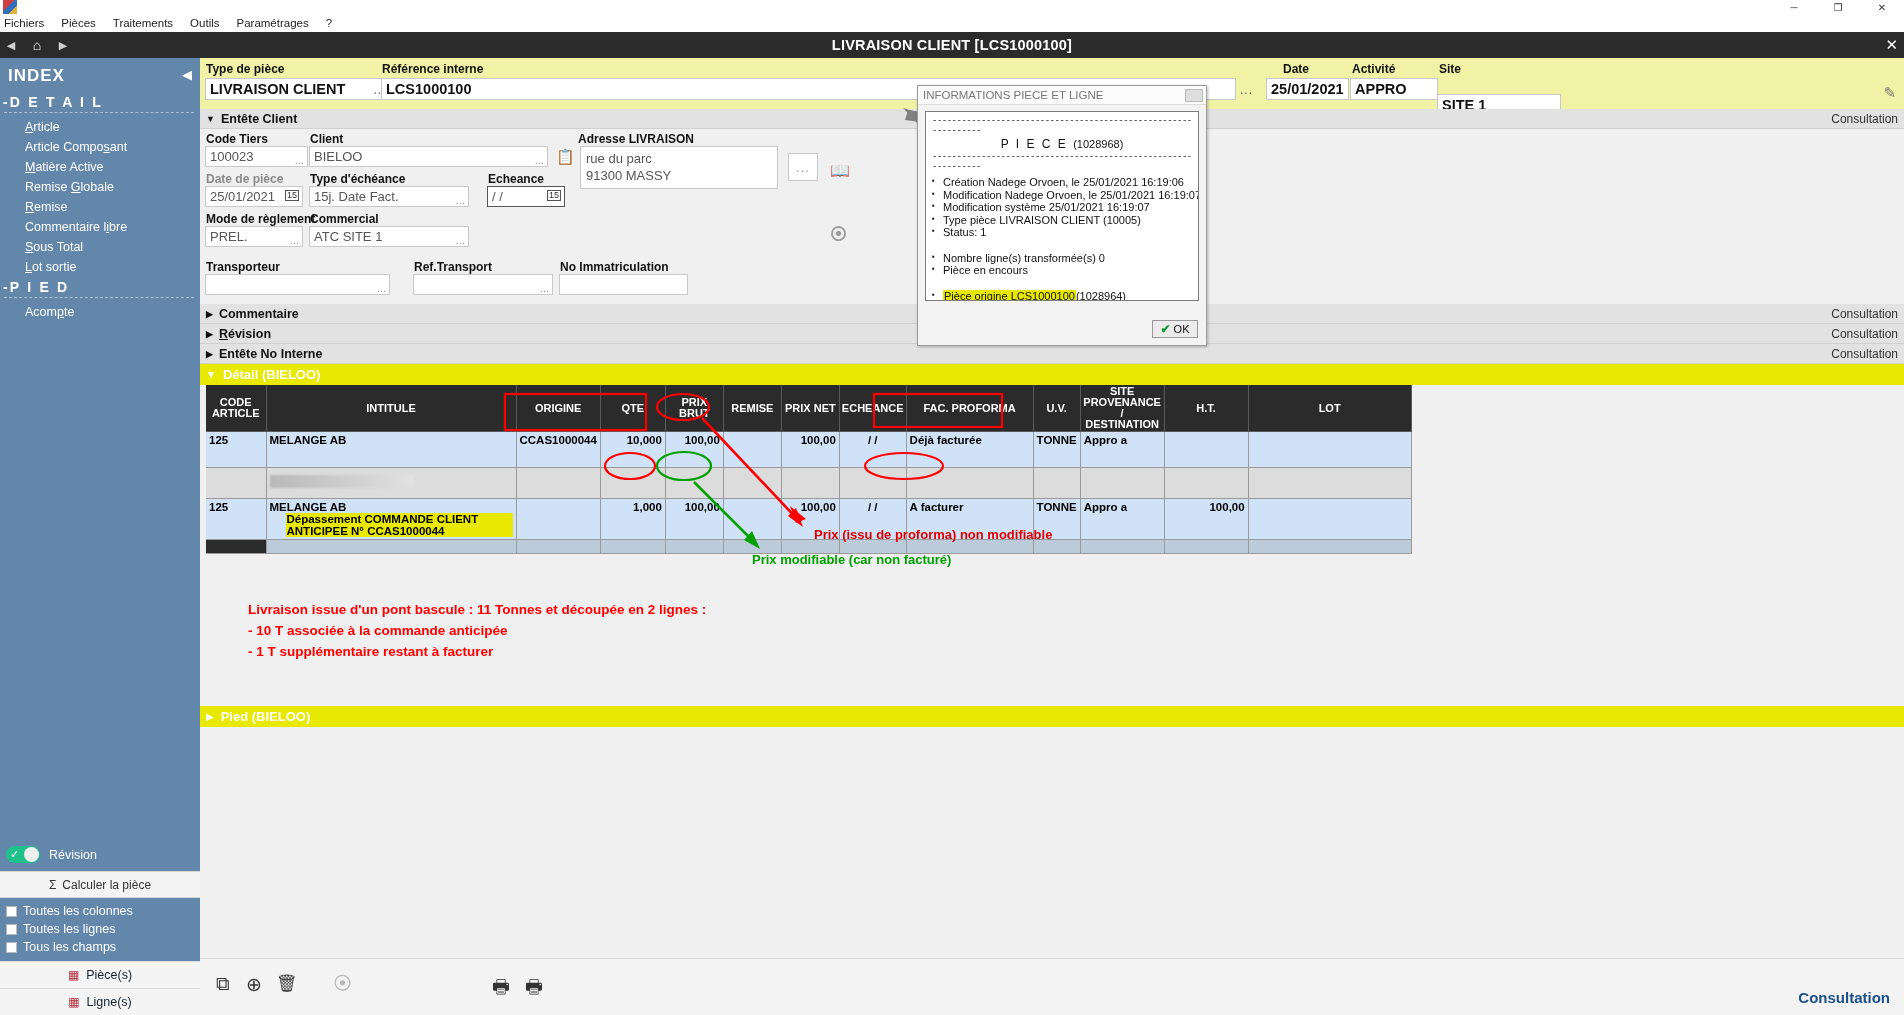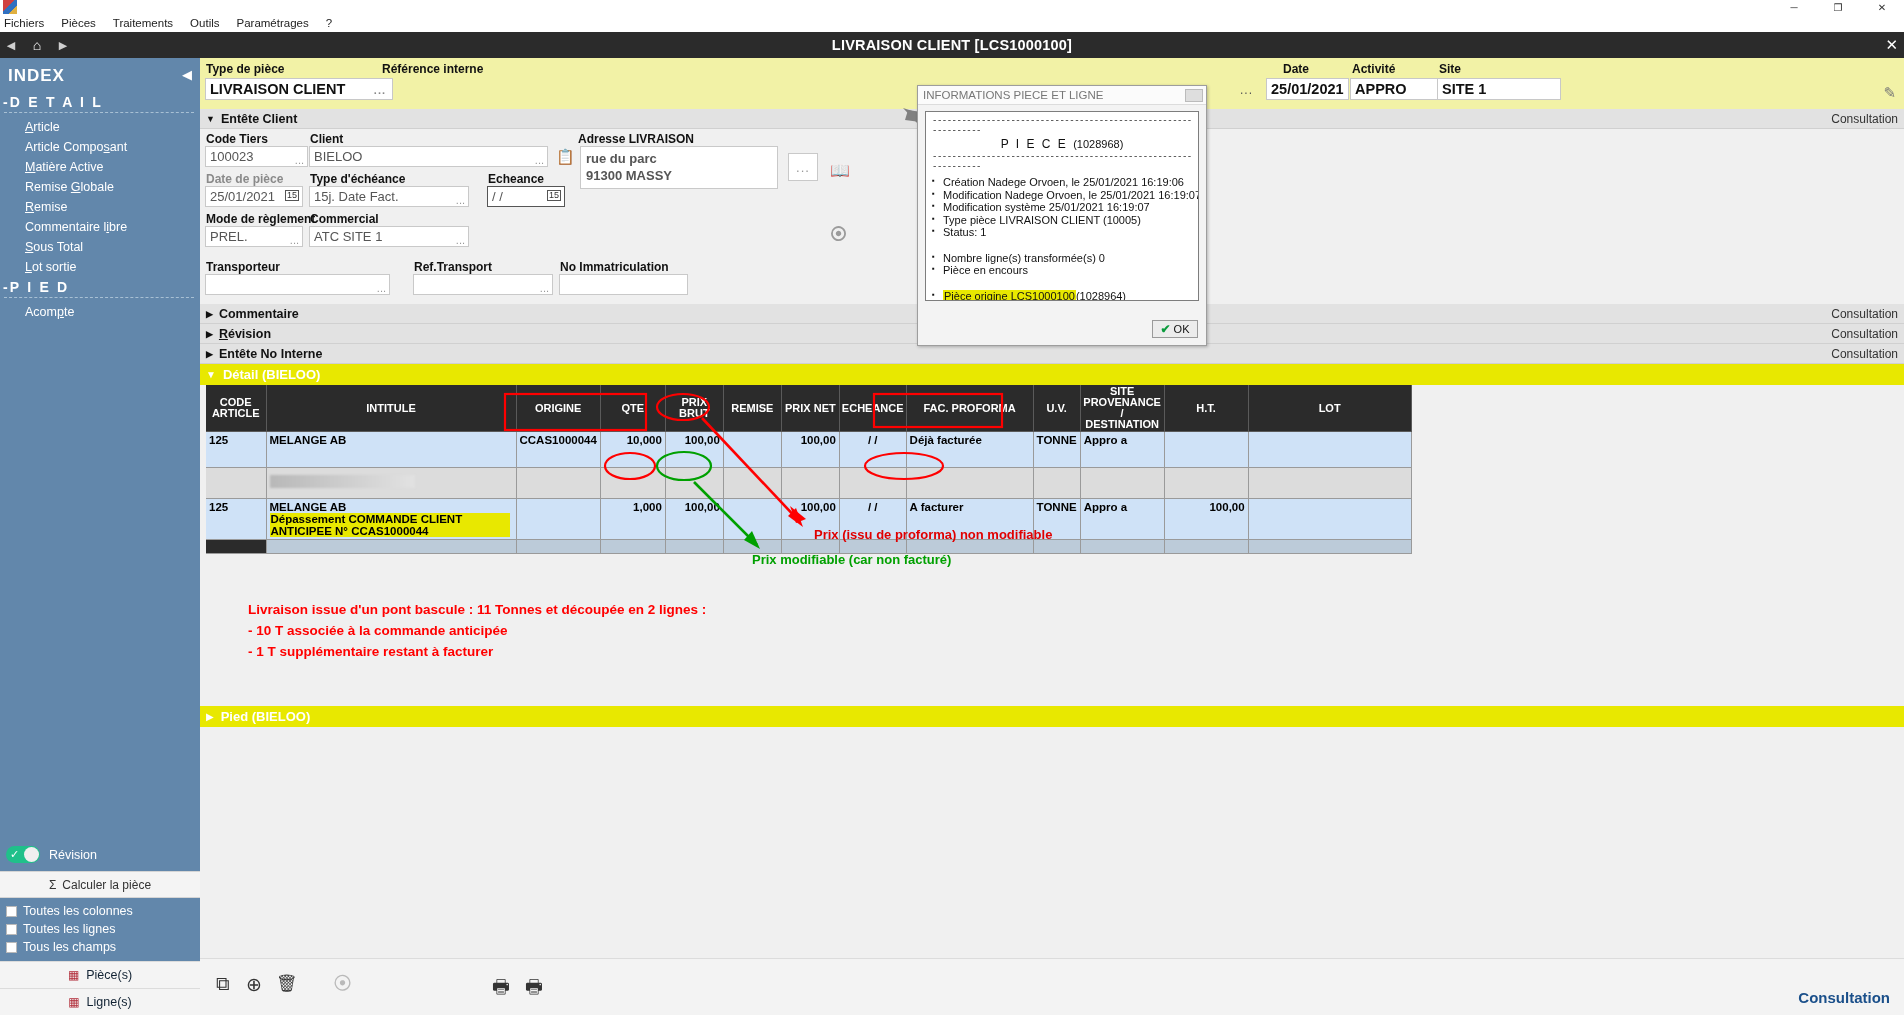--- a/index.html
+++ b/index.html
@@ -86,21 +86,21 @@
 
   .formzone { position:relative; background:#f0f0f0; height:131px; }
   .lbl { position:absolute; font-size:12px; font-weight:bold; color:#111; }
   .lbl.dim { color:#8a8a8a; }
   .fld { position:absolute; background:#fff; border:1px solid #c9c9c9; height:21px;
          font-size:13px; color:#555; display:flex; align-items:center; padding-left:4px; }
   .fld .dots { position:absolute; right:3px; bottom:0px; color:#999; font-size:11px; }
   .fld .cal { position:absolute; right:3px; top:3px; font-size:9px; color:#333;
               border:1px solid #555; padding:0 1px; line-height:9px; }
   .addrbox { position:absolute; background:#fff; border:1px solid #c9c9c9;
-             font-size:13px; color:#555; padding:3px 5px; line-height:17px;font-weight:bold; }
+             font-size:13px; color:#555; padding:3px 5px; line-height:17px; }
 
   
   .tblwrap { position:absolute; left:6px; top:0; }
   table.grid { border-collapse:collapse; table-layout:fixed; }
   table.grid th { background:#2b2b2b; color:#fff; font-size:11px; font-weight:bold;
                   border-right:1px solid #5a5a5a; border-bottom:1px solid #5a5a5a;
                   height:39px; padding:1px 2px; vertical-align:middle; line-height:11px; }
   table.grid td { border-right:1px solid #9a9a9a; border-bottom:1px solid #9a9a9a;
                   font-size:11.5px; font-weight:bold; color:#000; padding:2px 3px;
                   vertical-align:top; background:#cfe2f7; height:36px; }
@@ -238,34 +238,37 @@
   <div class="main">
 
     <div class="yellowband">
       <div class="fl flabel" style="left:6px; top:4px;">Type de pièce</div>
       <div class="inp big" style="left:5px; top:20px; width:188px;">
         <span>LIVRAISON CLIENT</span>
         <span class="ell" style="right:6px; bottom:3px;">...</span>
       </div>
 
       <div class="fl flabel" style="left:182px; top:4px;">Référence interne</div>
+      <div class="inp big" style="left:181px; top:20px; width:855px;">
+        <span>LCS1000100</span>
+      </div>
       <div class="fl" style="left:1040px; top:25px; color:#555; letter-spacing:1px;">...</div>
 
       <div class="fl flabel" style="left:1068px; top:4px;padding-left:15px;">Date</div>
       <div class="inp big" style="left:1066px; top:20px; width:83px;">
         <span>25/01/2021</span>
       </div>
 
       <div class="fl flabel" style="left:1152px; top:4px;">Activité</div>
       <div class="inp big" style="left:1150px; top:20px; width:88px;text-align:center;">
         <span>APPRO</span>
       </div>
 
       <div class="fl flabel" style="left:1239px; top:4px;">Site</div>
-      <div class="inp big" style="left:1237px; top:20px; width:124px;">
+      <div class="inp big" style="left:1237px; top:36px; width:124px;">
         <span>SITE 1</span>
       </div>
 
       <div class="fl" style="right:8px; top:26px; color:#777; font-size:15px;">✎</div>
     </div>
 
     <div class="sectionbar">
       <span class="caret">▼</span>
       <span>Entête Client</span>
       <span class="consult-r">Consultation</span>
@@ -429,21 +432,21 @@
             <td></td>
             <td></td>
             <td></td>
             <td></td>
             <td></td>
           </tr>
           <tr>
             <td>125</td>
             <td>
               <div>MELANGE AB</div>
-              <div class="hl-yellow" style="max-width:240px;">Dépassement COMMANDE CLIENT ANTICIPEE N° CCAS1000044</div>
+              <div class="hl-yellow" style="max-width:240px;margin-left:16px;">Dépassement COMMANDE CLIENT ANTICIPEE N° CCAS1000044</div>
             </td>
             <td></td>
             <td class="num">1,000</td>
             <td class="num">100,00</td>
             <td></td>
             <td class="num">100,00</td>
             <td style="text-align:center">/  /</td>
             <td>A facturer</td>
             <td>TONNE</td>
             <td>Appro a</td>

